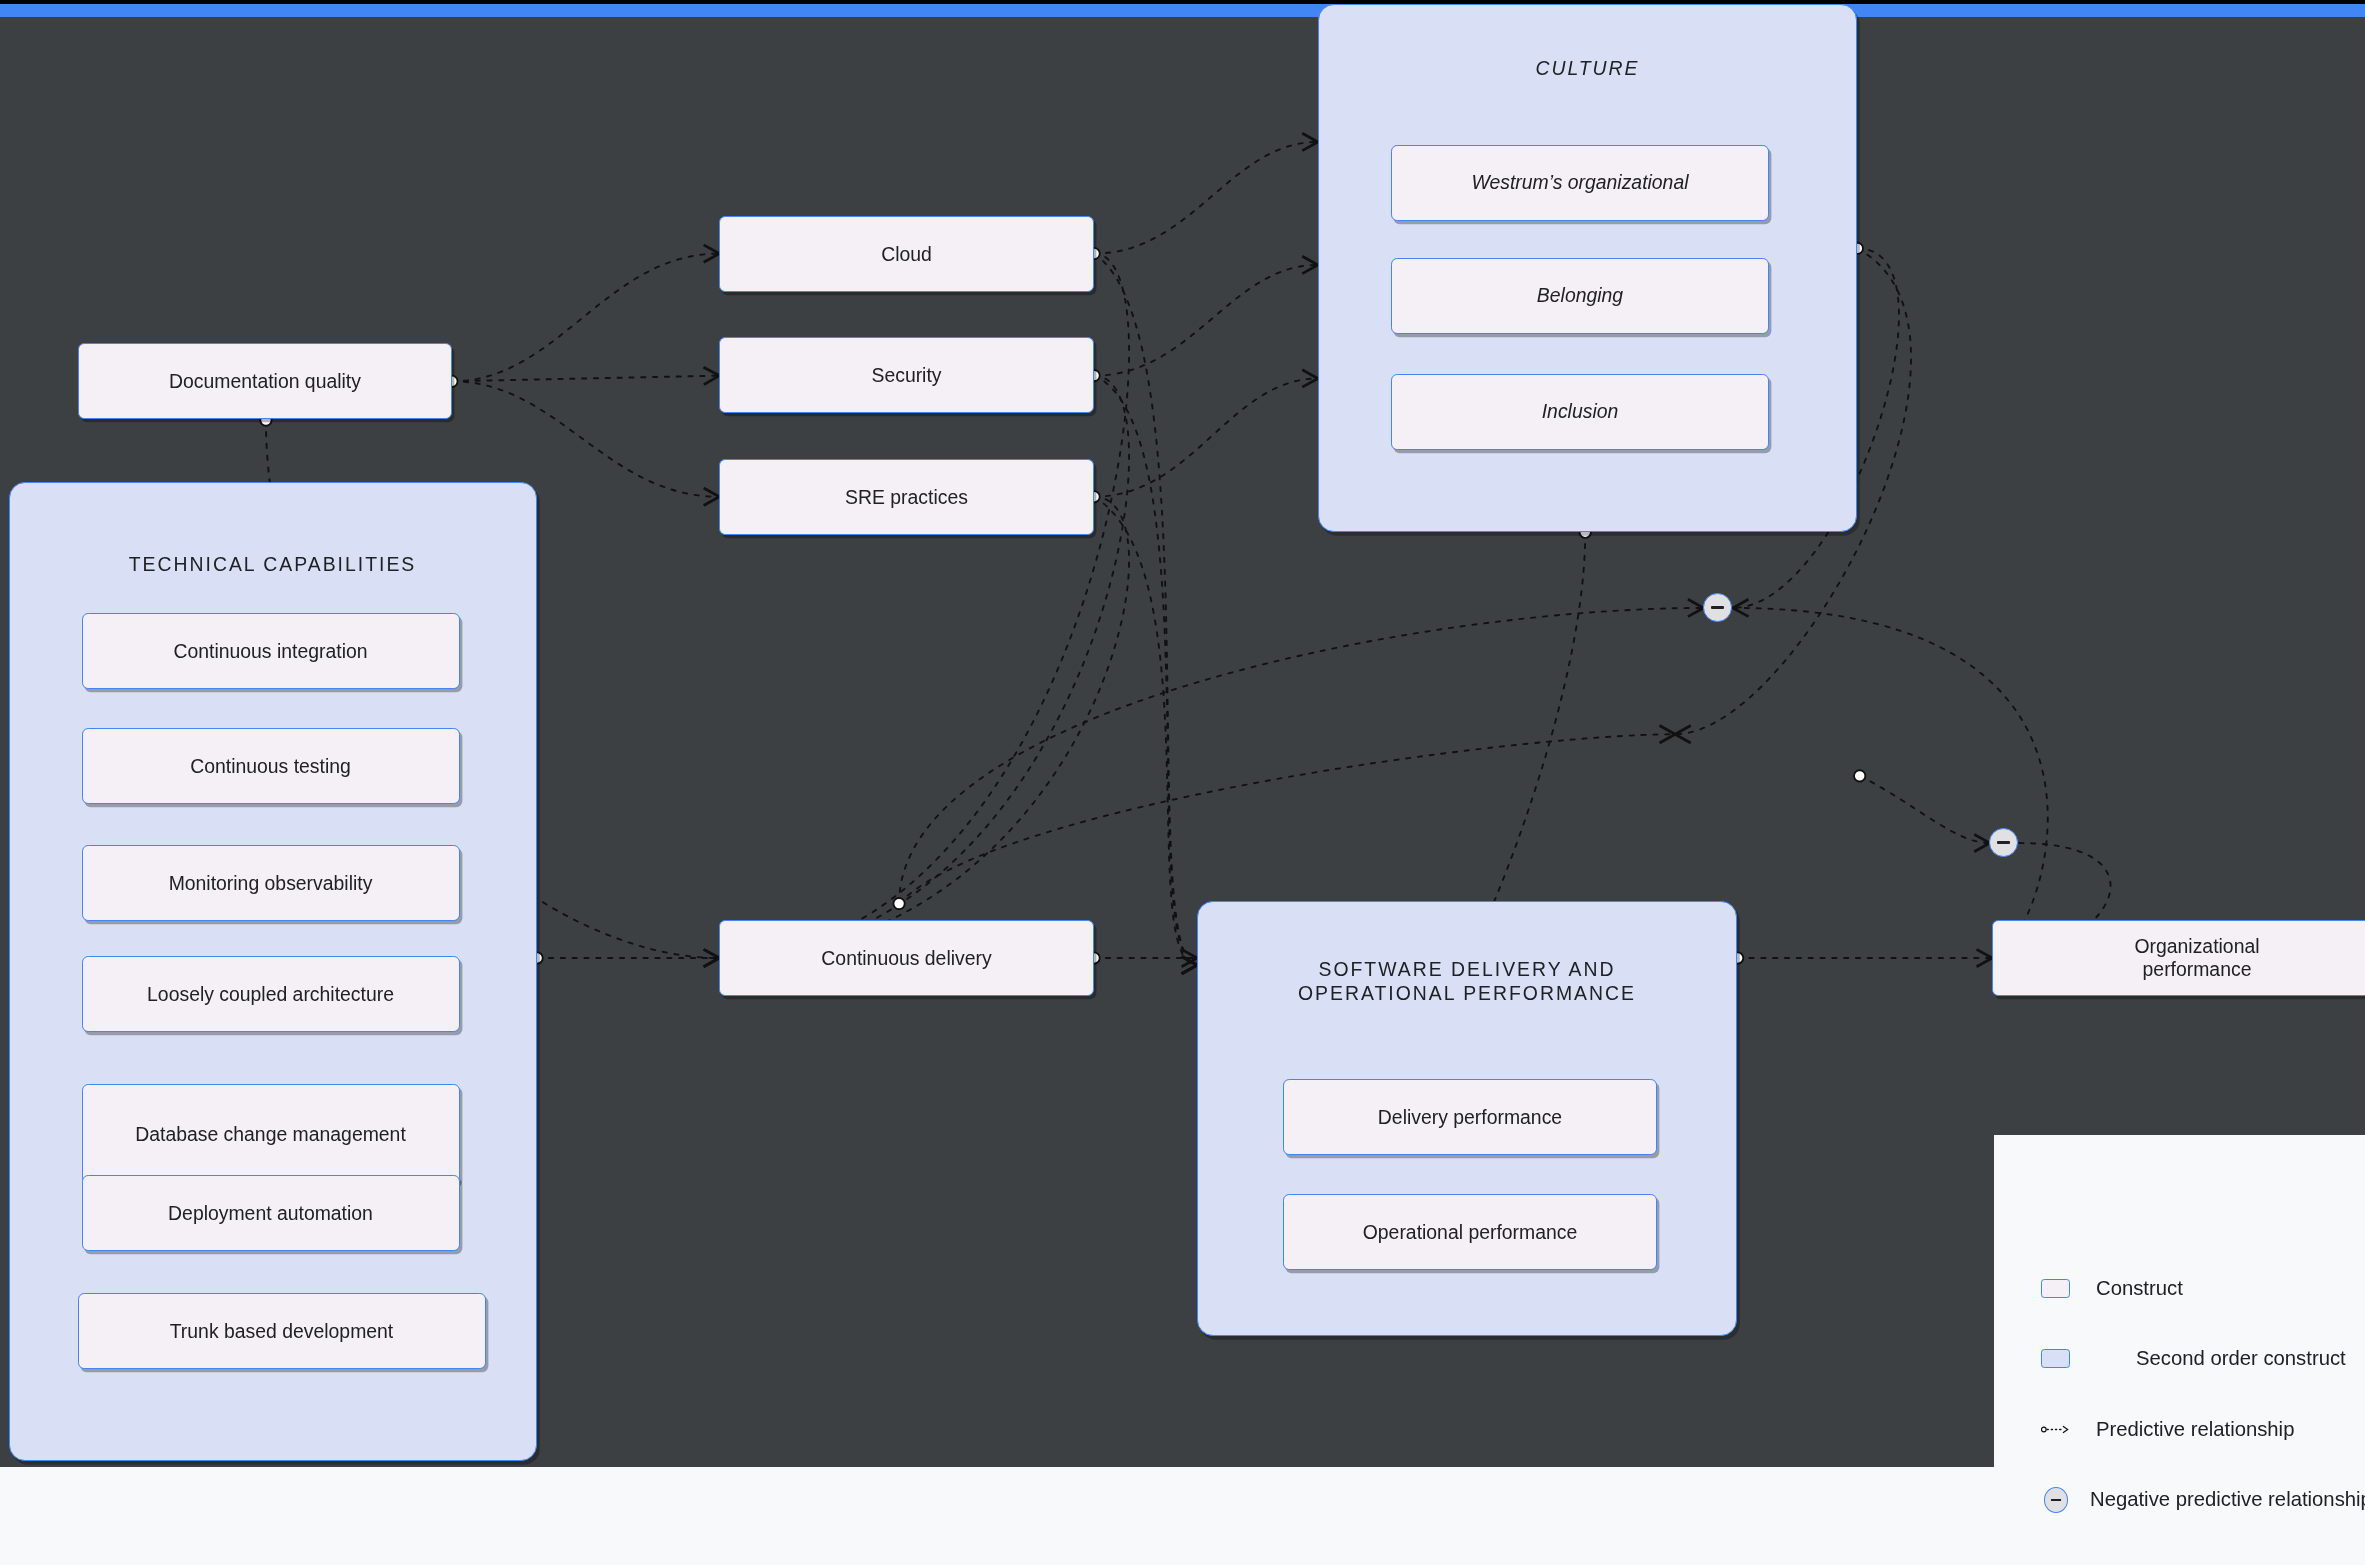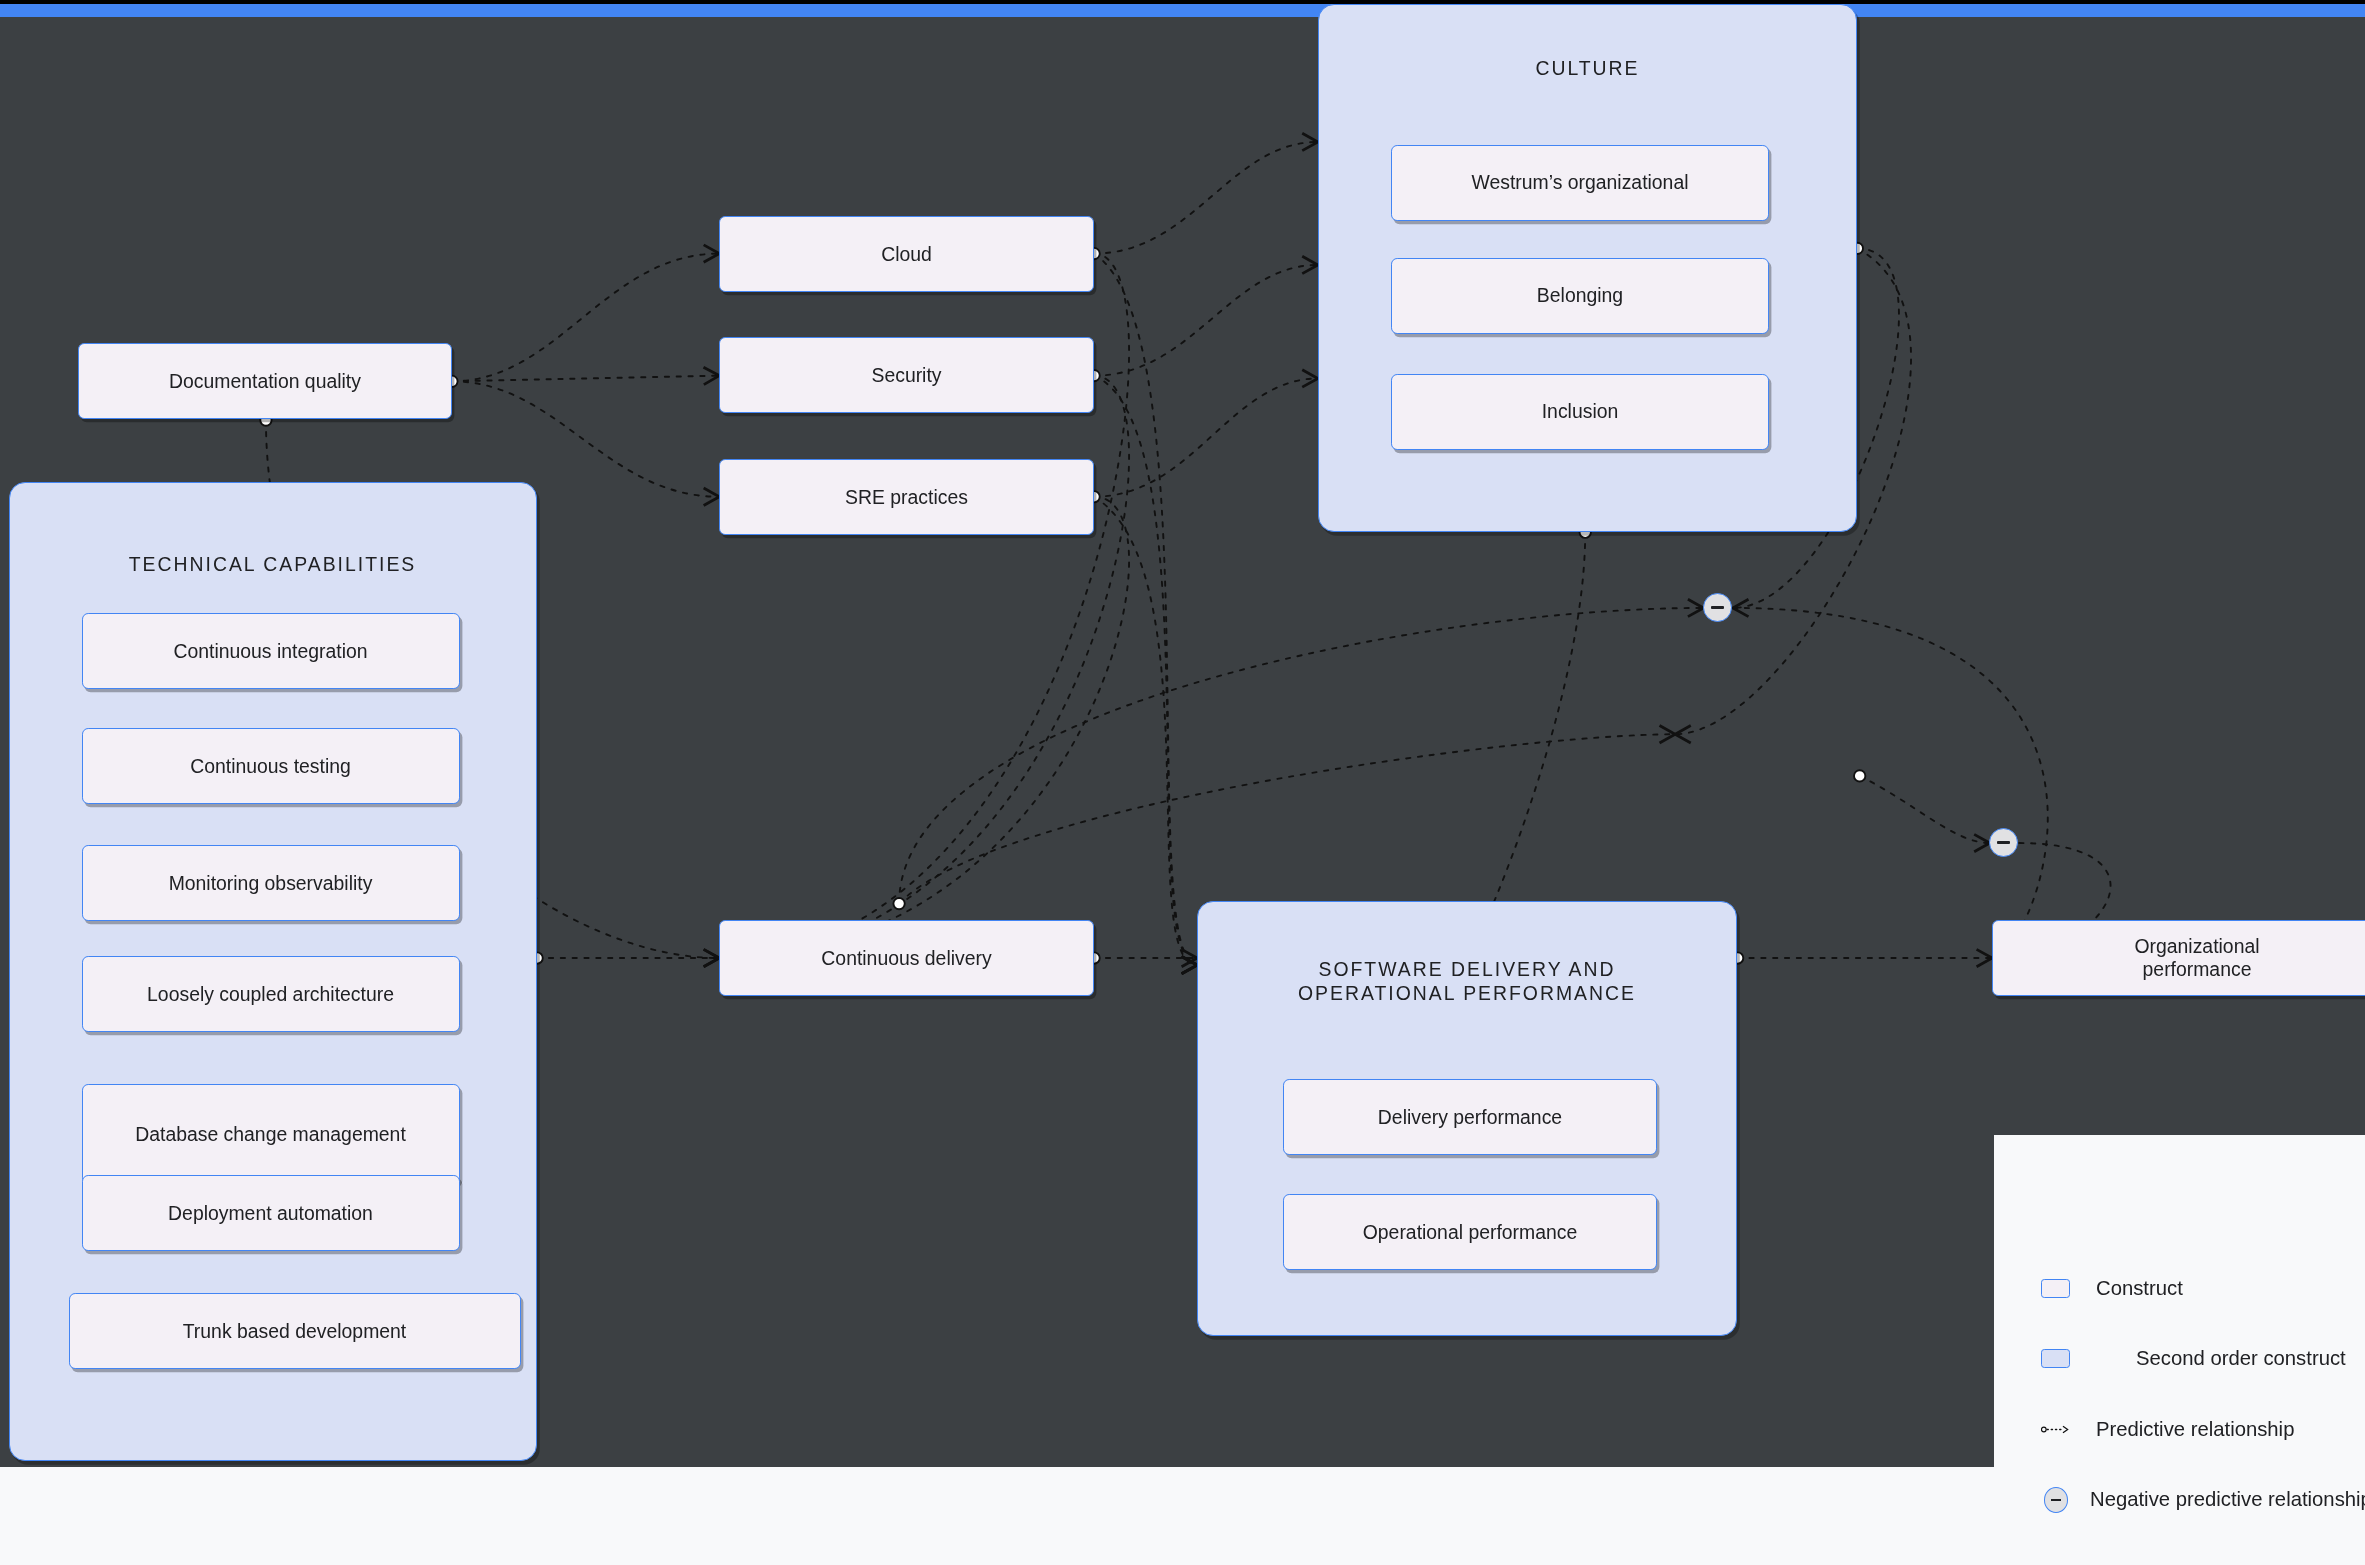--- a/index.html
+++ b/index.html
@@ -136,36 +136,36 @@
       <circle cx="1135" cy="2025" r="12"></circle>
       <circle cx="1900" cy="1910" r="12"></circle>
       <circle cx="2312" cy="2025" r="12"></circle>
       <circle cx="3925" cy="525" r="12"></circle>
       <circle cx="3350" cy="1125" r="12"></circle>
       <circle cx="3930" cy="1640" r="12"></circle>
       <circle cx="3672" cy="2025" r="12"></circle>
     </g>
   </svg>
 
-  <div class="group" style="left:1318px;top:3.8px;width:539px;height:528px;">
+  <div class="group" style="left:1318px;top:3.8px;width:539px;height:528px;font-style:italic;">
     <div class="group-title" style="top:52px;">CULTURE</div>
     <div class="node" style="left:72px;top:140px;width:378px;height:76px;">Westrum’s organizational</div>
     <div class="node" style="left:72px;top:253px;width:378px;height:76px;">Belonging</div>
     <div class="node" style="left:72px;top:369px;width:378px;height:76px;">Inclusion</div>
   </div>
 
   <div class="group" style="left:8.5px;top:482px;width:528px;height:979px;">
     <div class="group-title" style="top:70px;">TECHNICAL CAPABILITIES</div>
     <div class="node" style="left:72px;top:130px;width:378px;height:76px;">Continuous integration</div>
     <div class="node" style="left:72px;top:245px;width:378px;height:76px;">Continuous testing</div>
     <div class="node" style="left:72px;top:362px;width:378px;height:76px;">Monitoring observability</div>
     <div class="node" style="left:72px;top:473px;width:378px;height:76px;">Loosely coupled architecture</div>
     <div class="node" style="left:72px;top:581px;width:378px;height:100px;margin-top:20px;">Database change management</div>
     <div class="node" style="left:72px;top:692px;width:378px;height:76px;">Deployment automation</div>
-    <div class="node" style="left:59px;top:810px;width:452px;height:76px;">Trunk based development</div>
+    <div class="node" style="left:68px;top:810px;width:408px;height:76px;">Trunk based development</div>
   </div>
 
   <div class="group" style="left:1197px;top:901px;width:540px;height:435px;">
     <div class="group-title" style="top:56px;">SOFTWARE DELIVERY AND</div>
     <div class="group-title" style="top:80px;">OPERATIONAL PERFORMANCE</div>
     <div class="node" style="left:85px;top:177px;width:374px;height:76px;">Delivery performance</div>
     <div class="node" style="left:85px;top:292px;width:374px;height:76px;">Operational performance</div>
   </div>
 
   <div class="node" style="left:78px;top:343px;width:374px;height:76px;">Documentation quality</div>

